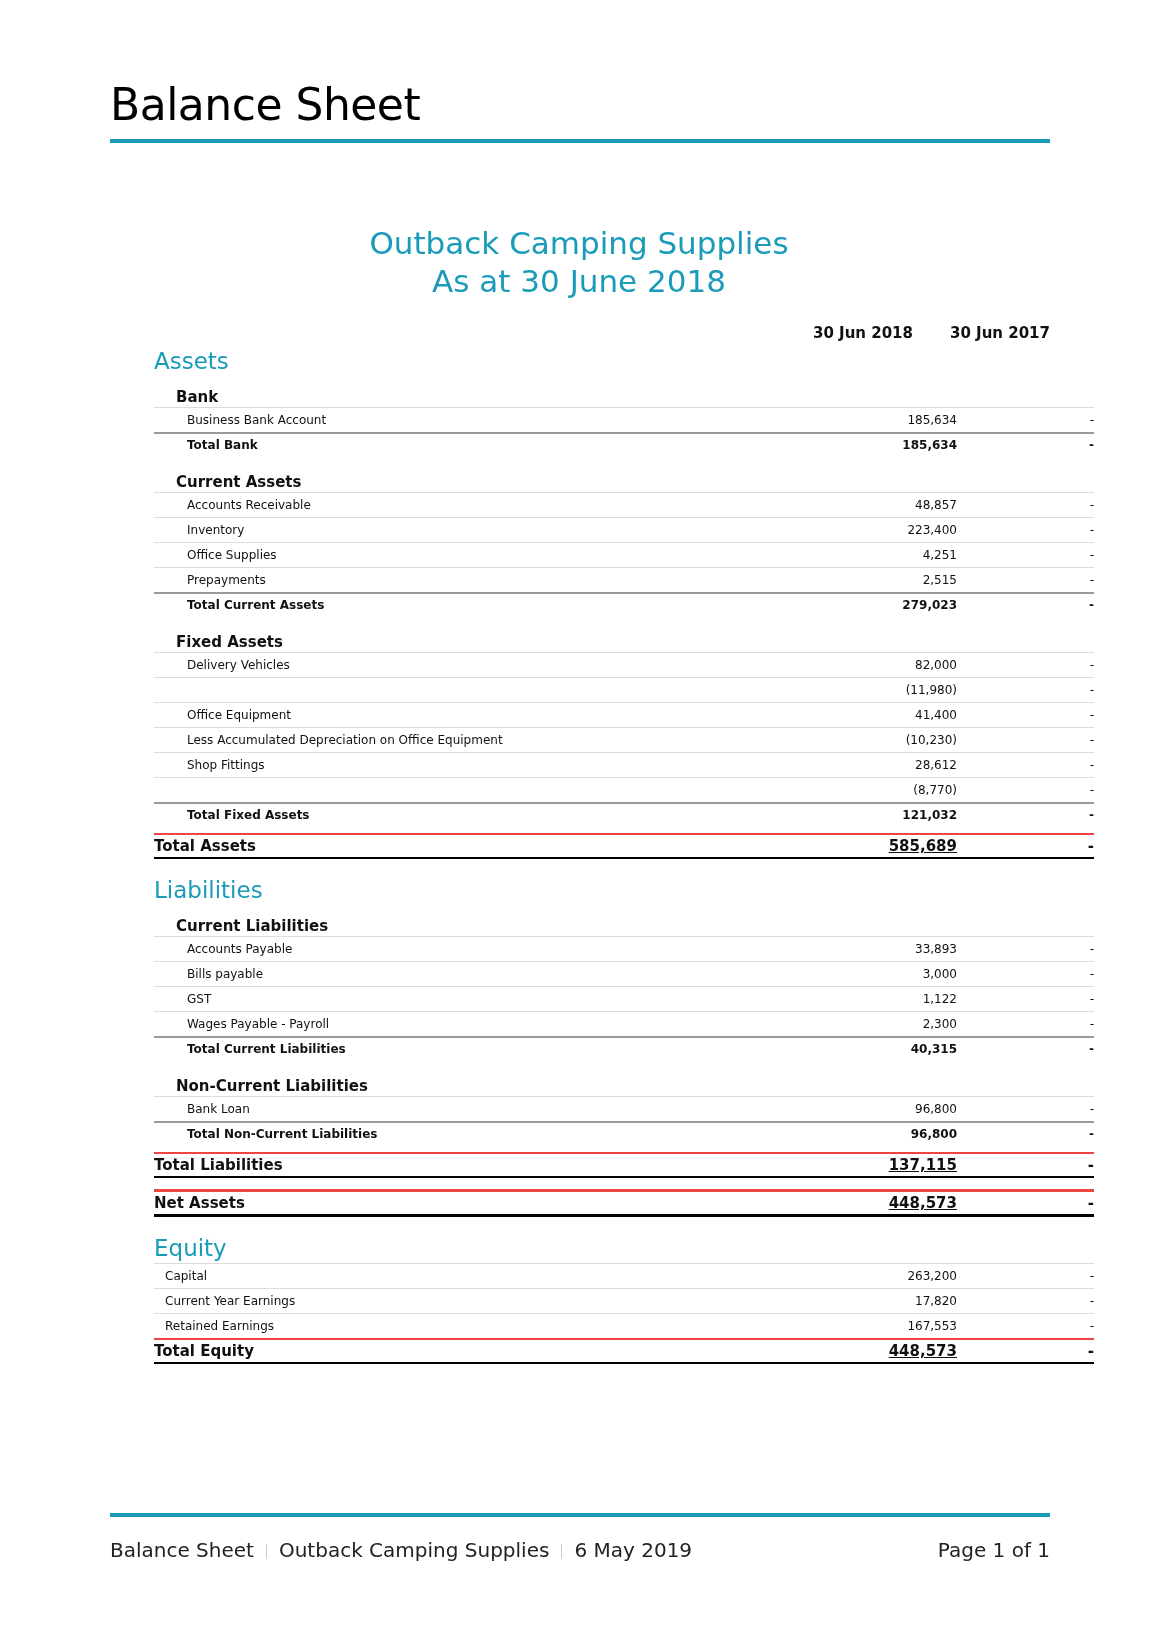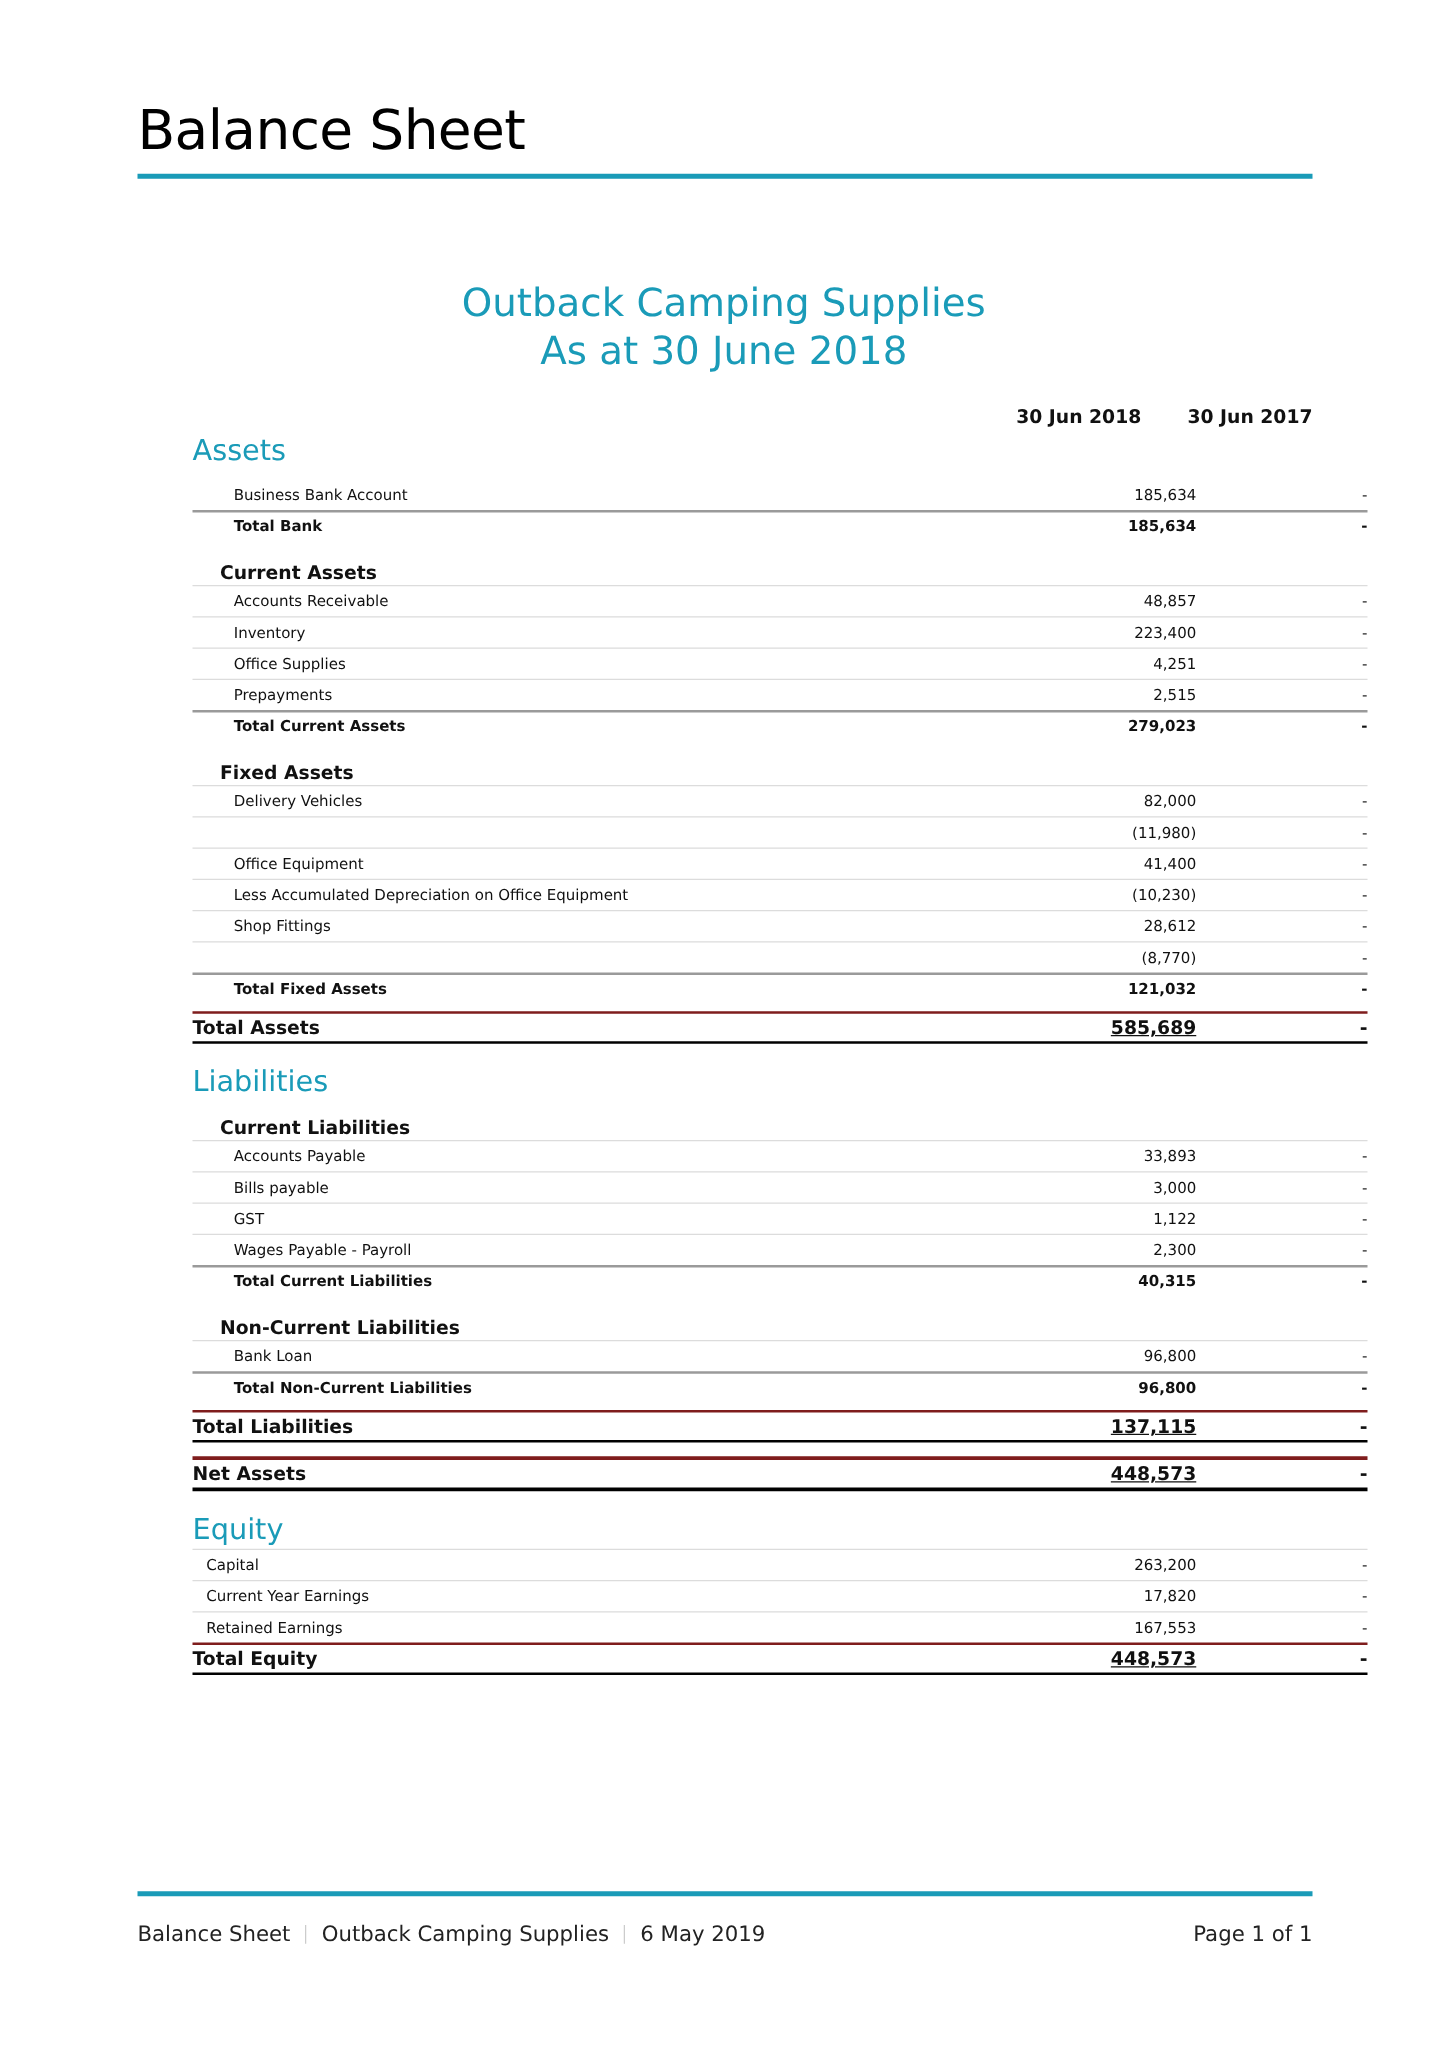--- a/index.html
+++ b/index.html
@@ -15,29 +15,29 @@
   .section-title { color: #1a9bb8; font-size: 23px; height: 40px; line-height: 34px; margin-top: 0; }
   .group-title { font-weight: bold; font-size: 15px; height: 23px; line-height: 26px; padding-left: 22px; border-bottom: 1px solid #dcdcdc; }
   .row { position: relative; height: 24px; line-height: 25px; font-size: 12px; border-bottom: 1px solid #dcdcdc; }
   .row .label { position: absolute; left: 33px; top: 0; }
   .row .v1 { position: absolute; right: 137px; top: 0; }
   .row .v2 { position: absolute; right: 0; top: 0; }
   .row.last { border-bottom: 2px solid #9a9a9a; }
   .row.total { font-weight: bold; border-bottom: none; height: 23px; line-height: 22px; }
   .row.eq .label { left: 11px; }
   .gap { height: 12px; }
-  .grand { position: relative; height: 22px; line-height: 22px; font-size: 15px; font-weight: bold; border-top: 2px solid #7f1d1d; border-bottom: 2px solid #000; }
+  .grand { position: relative; height: 22px; line-height: 22px; font-size: 15px; font-weight: bold; border-top: 2px solid #ef4444; border-bottom: 2px solid #000; }
   .grand .label { position: absolute; left: 0; top: 0; }
   .grand .v1 { position: absolute; right: 137px; top: 0; text-decoration: underline; }
   .grand .v2 { position: absolute; right: 0; top: 0; }
   .eq-first { border-top: 1px solid #dcdcdc; }
   .row.eq.last-eq { border-bottom: none; }
 
   .footer-rule { position: absolute; left: 110px; width: 940px; top: 1513px; height: 4px; background: #1a9bb8; }
-  .footer { position: absolute; left: 110px; width: 940px; top: 1538px; font-size: 17px; color: #222; }
+  .footer { position: absolute; left: 110px; width: 940px; top: 1538px; font-size: 20px; color: #222; }
   .footer .sep { display: inline-block; width: 1px; height: 15px; background: #ccc; margin: 0 12px; vertical-align: -2px; }
   .footer .page-num { position: absolute; right: 0; top: 0; }
 </style>
 </head>
 <body>
 
 <h1 class="doc-title">Balance Sheet</h1>
 <div class="title-rule"></div>
 
 <div class="company">
@@ -47,20 +47,21 @@
 
 <div class="col-headers">
   <span class="c1">30 Jun 2018</span>
   <span class="c2">30 Jun 2017</span>
 </div>
 
 <div class="report">
 
   <div class="section-title">Assets</div>
 
+  <div class="group-title">Bank</div>
   <div class="row last">
     <span class="label">Business Bank Account</span>
     <span class="v1">185,634</span>
     <span class="v2">-</span>
   </div>
   <div class="row total">
     <span class="label">Total Bank</span>
     <span class="v1">185,634</span>
     <span class="v2">-</span>
   </div>

